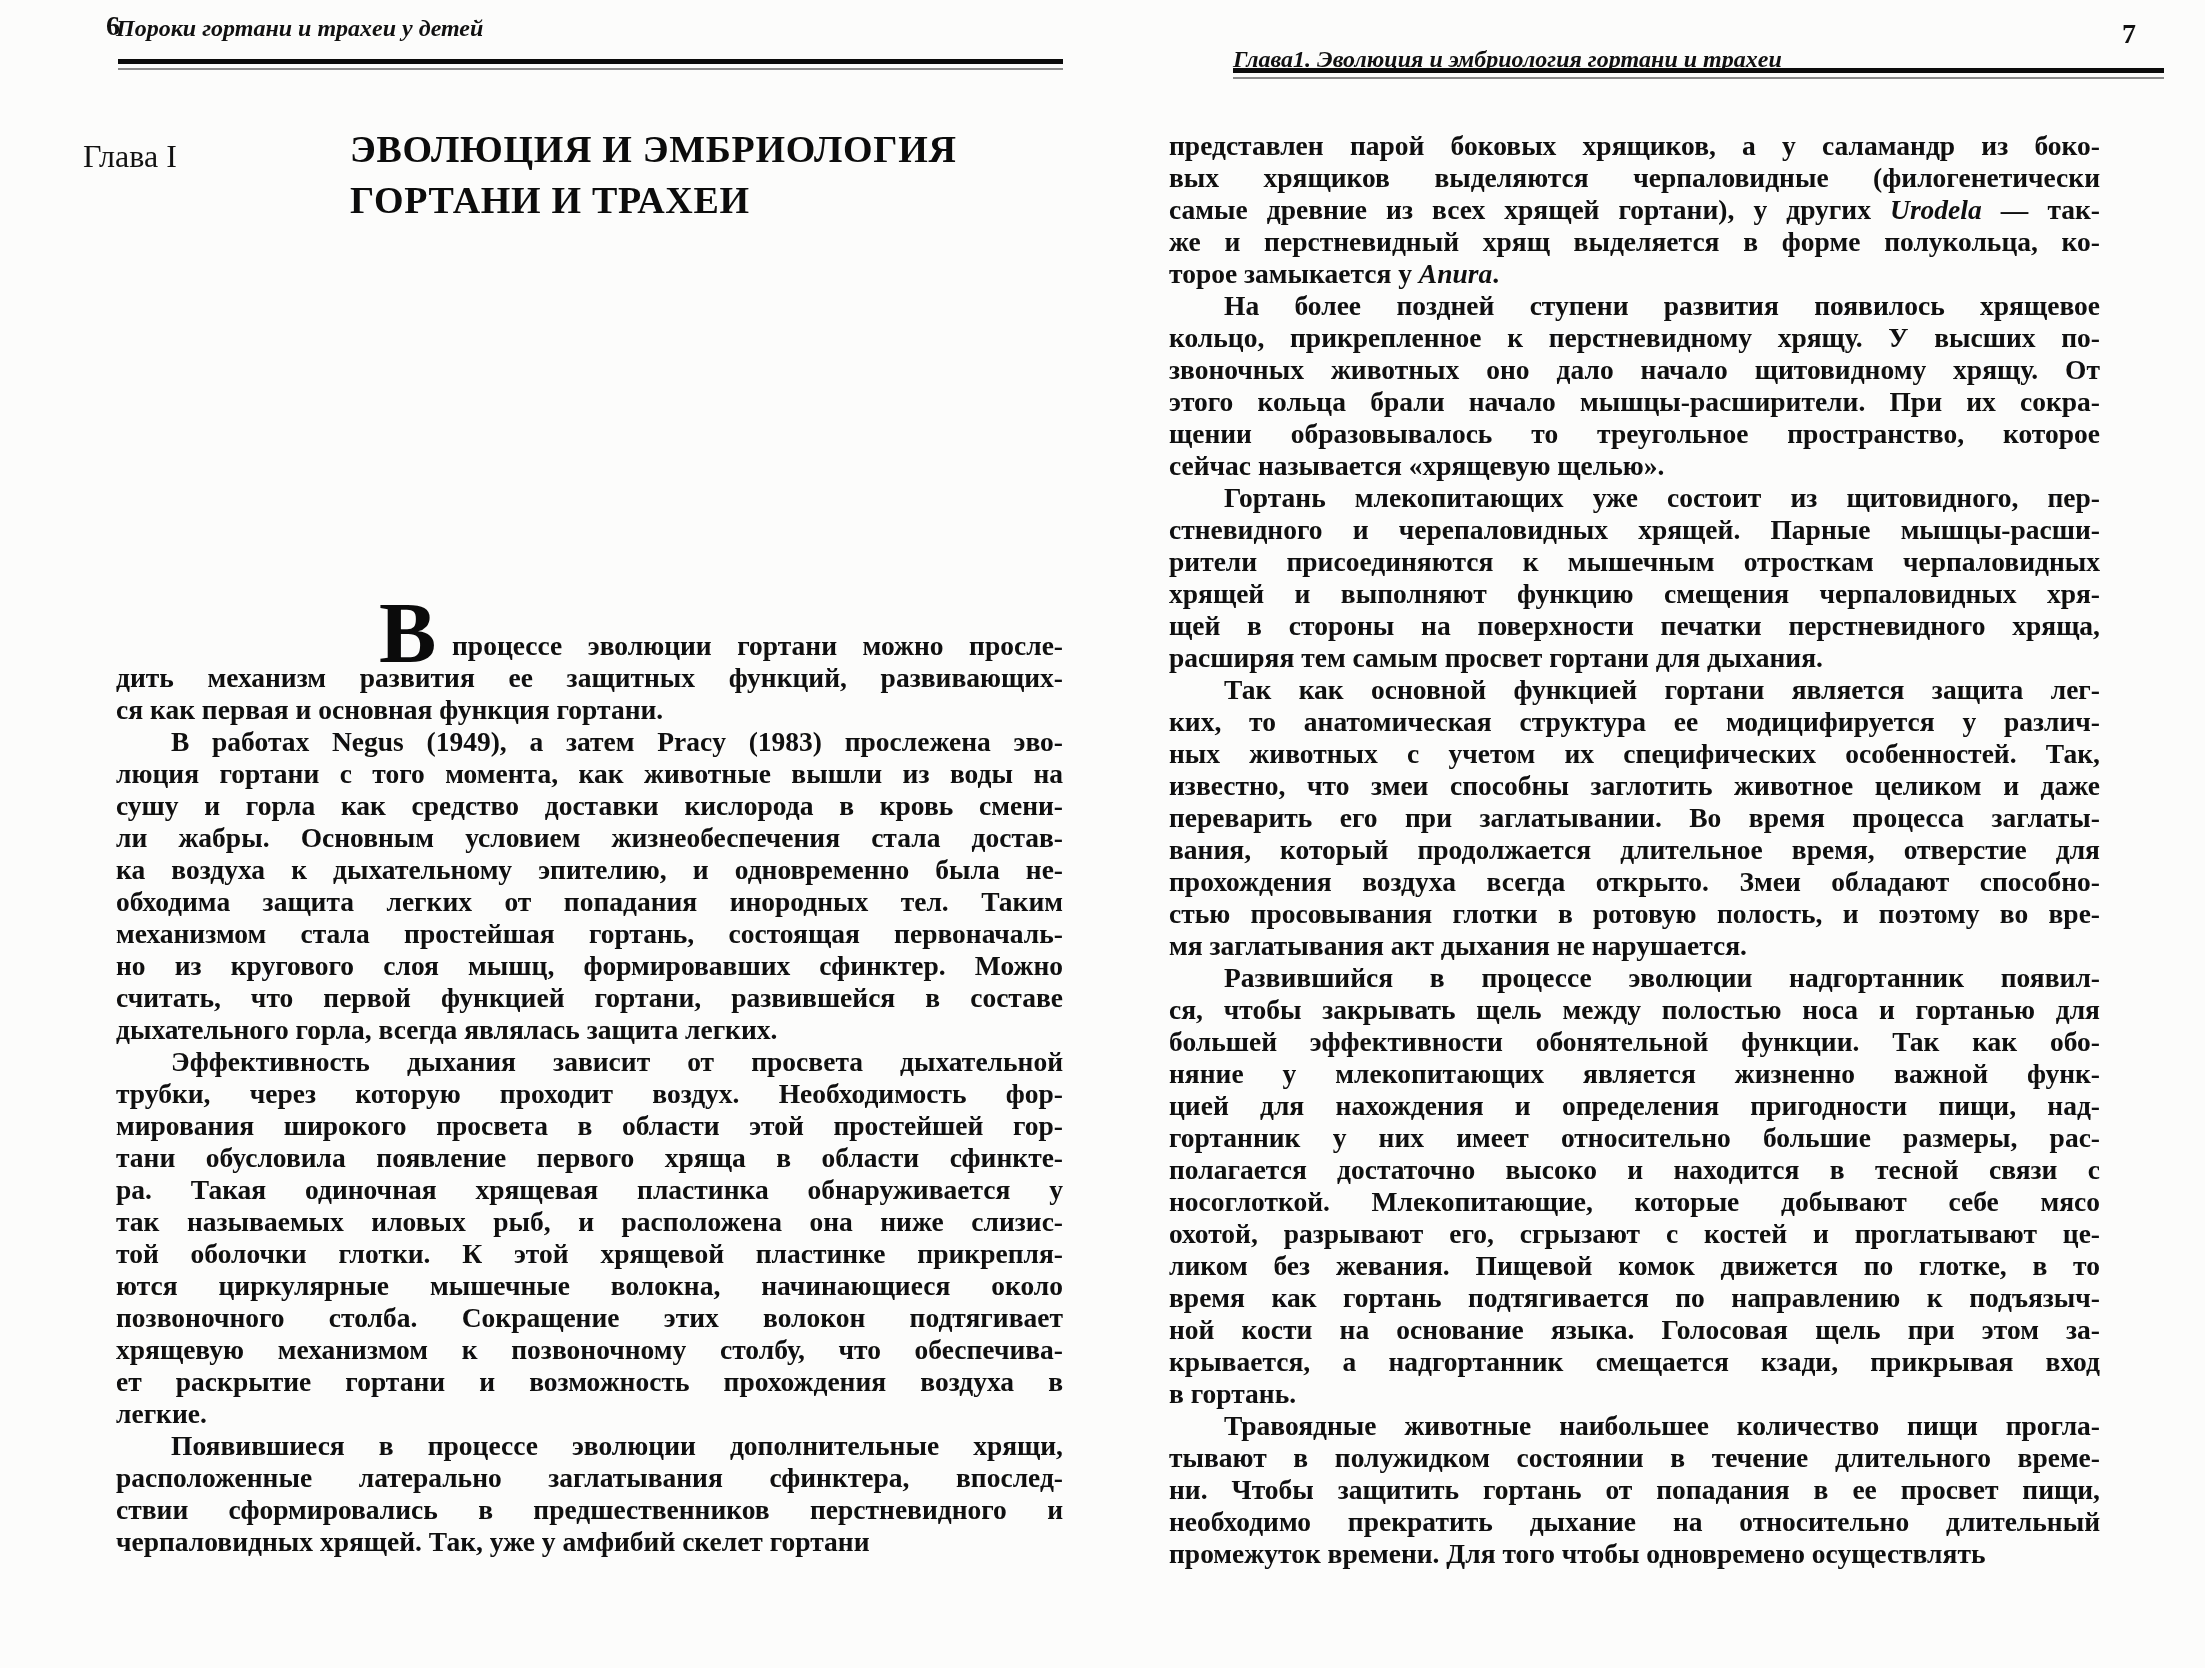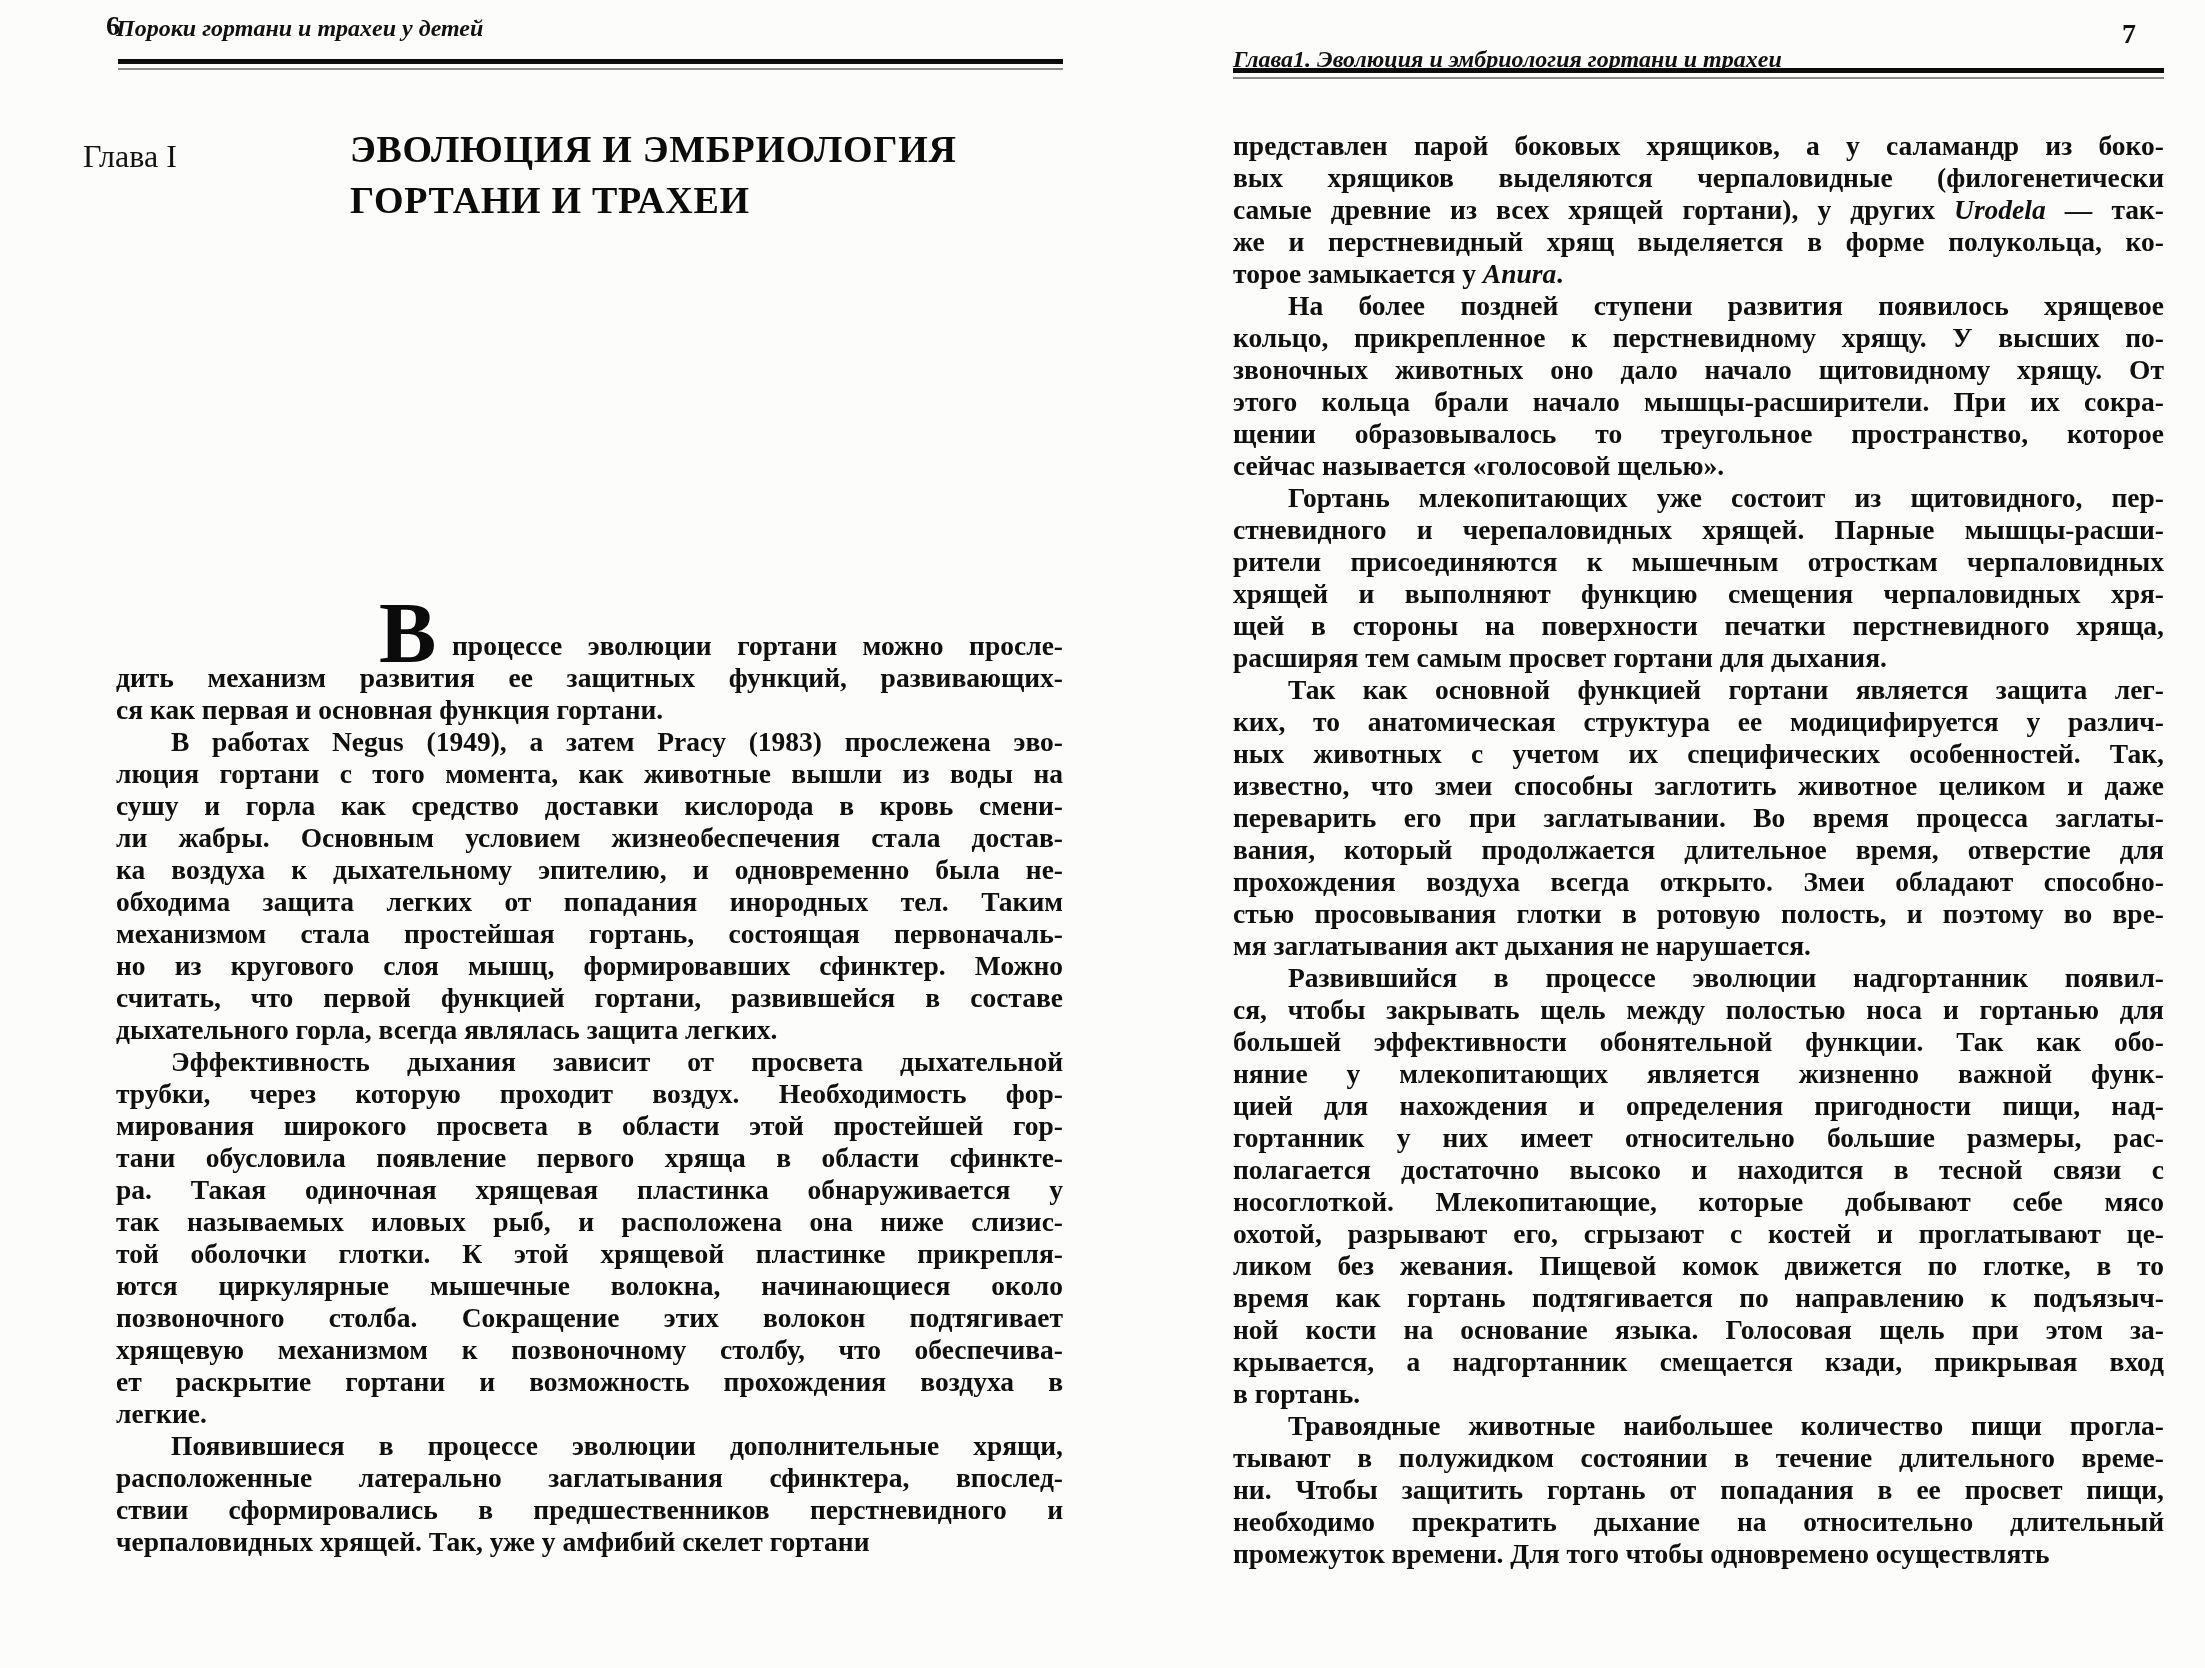--- a/index.html
+++ b/index.html
@@ -111,32 +111,32 @@
 
   <div class="running-title" style="left:1233px;top:31px;margin-top:14px;">Глава1. Эволюция и эмбриология гортани и трахеи</div>
 
   <div class="page-number" style="left:2122px;top:18.3px;">7</div>
 
   <div class="rule" style="left:1233px;top:68px;width:931px;">
     <div class="bar"></div>
       <div class="thin"></div>
   </div>
 
-  <div class="body-text right-body" style="left:1233px;top:130px;width:931px;">
+  <div class="body-text right-body" style="left:1169px;top:130px;width:931px;">
       <div class="line"><span>представлен парой боковых хрящиков, а у саламандр из боко-</span></div>
       <div class="line"><span>вых хрящиков выделяются черпаловидные (филогенетически</span></div>
       <div class="line"><span>самые древние из всех хрящей гортани), у других </span><em>Urodela</em><span> — так-</span></div>
       <div class="line"><span>же и перстневидный хрящ выделяется в форме полукольца, ко-</span></div>
       <div class="line last"><span>торое замыкается у </span><em>Anura</em><span>.</span></div>
       <div class="line indent"><span>На более поздней ступени развития появилось хрящевое</span></div>
       <div class="line"><span>кольцо, прикрепленное к перстневидному хрящу. У высших по-</span></div>
       <div class="line"><span>звоночных животных оно дало начало щитовидному хрящу. От</span></div>
       <div class="line"><span>этого кольца брали начало мышцы-расширители. При их сокра-</span></div>
       <div class="line"><span>щении образовывалось то треугольное пространство, которое</span></div>
-      <div class="line last"><span>сейчас называется «голосовой щелью».</span></div>
+      <div class="line last"><span>сейчас называется «хрящевую щелью».</span></div>
       <div class="line indent"><span>Гортань млекопитающих уже состоит из щитовидного, пер-</span></div>
       <div class="line"><span>стневидного и черепаловидных хрящей. Парные мышцы-расши-</span></div>
       <div class="line"><span>рители присоединяются к мышечным отросткам черпаловидных</span></div>
       <div class="line"><span>хрящей и выполняют функцию смещения черпаловидных хря-</span></div>
       <div class="line"><span>щей в стороны на поверхности печатки перстневидного хряща,</span></div>
       <div class="line last"><span>расширяя тем самым просвет гортани для дыхания.</span></div>
       <div class="line indent"><span>Так как основной функцией гортани является защита лег-</span></div>
       <div class="line"><span>ких, то анатомическая структура ее модицифируется у различ-</span></div>
       <div class="line"><span>ных животных с учетом их специфических особенностей. Так,</span></div>
       <div class="line"><span>известно, что змеи способны заглотить животное целиком и даже</span></div>

